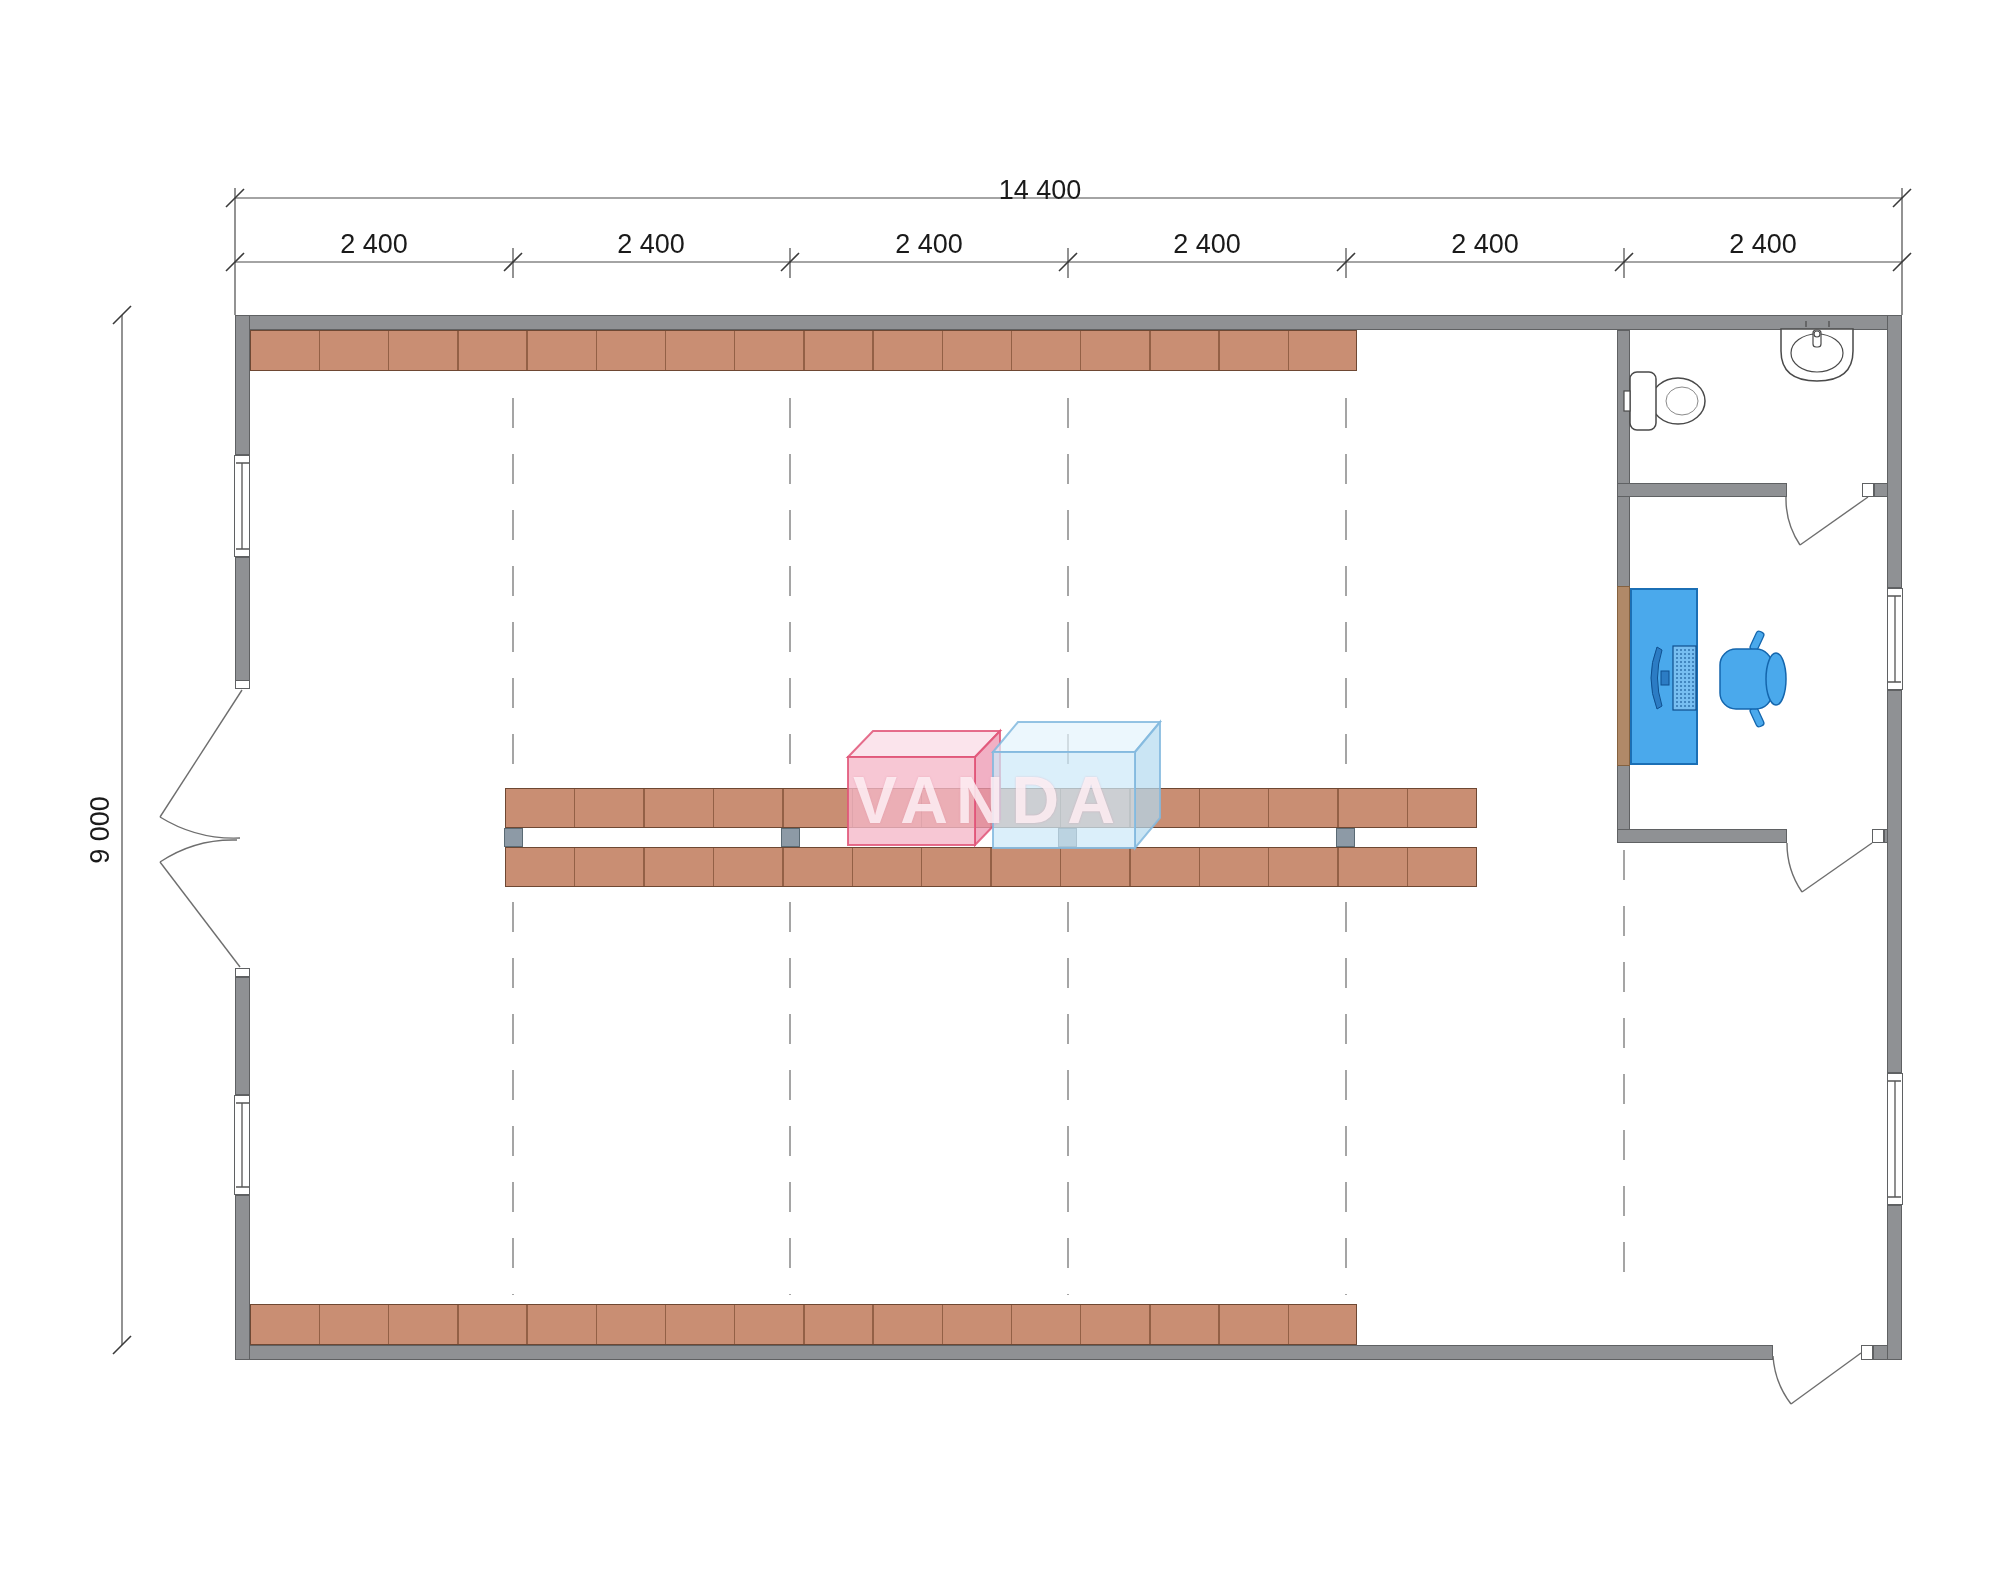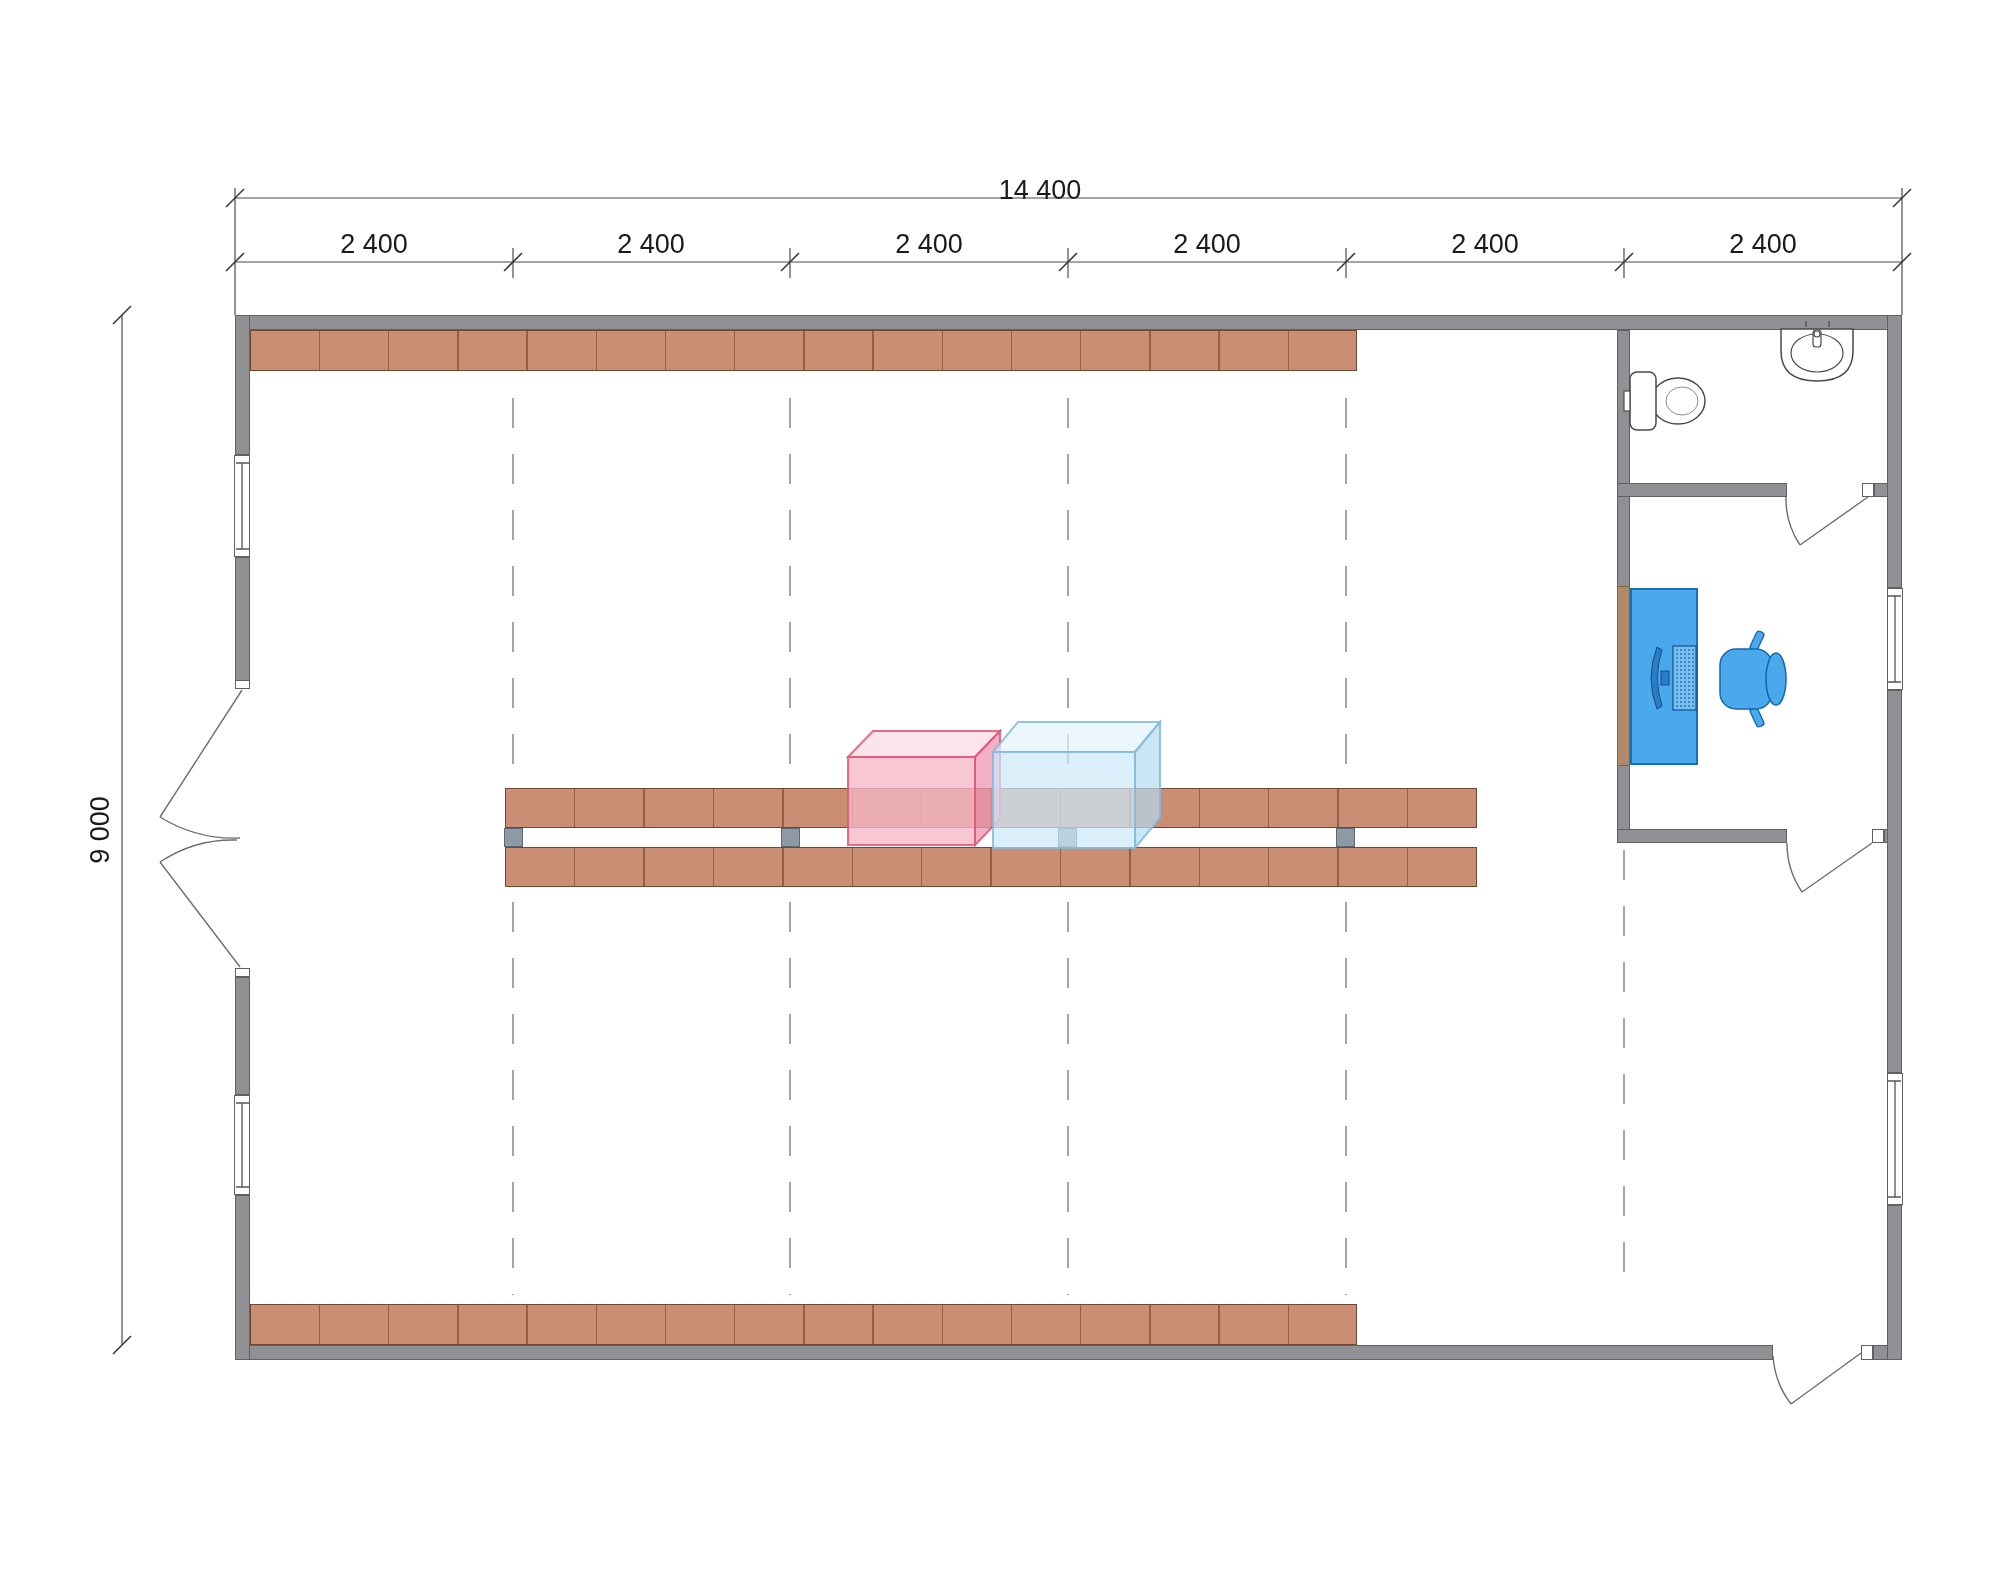--- a/index.html
+++ b/index.html
@@ -194,20 +194,21 @@
       <polygon points="975,757 1000,731 1000,819 975,845" fill="rgba(236,150,176,0.75)"></polygon>
       <rect x="848" y="757" width="127" height="88" fill="rgba(245,183,200,0.78)"></rect>
     </g>
 
     <g stroke="rgba(130,185,222,0.85)" stroke-width="2">
       <polygon points="993,752 1018,722 1160,722 1135,752" fill="rgba(228,244,252,0.7)"></polygon>
       <polygon points="1135,752 1160,722 1160,818 1135,848" fill="rgba(180,218,240,0.7)"></polygon>
       <rect x="993" y="752" width="142" height="96" fill="rgba(205,233,248,0.72)"></rect>
     </g>
   </svg>
+  <div id="wm-text">VANDA</div>
 
   <div class="dim-label" id="dim-width" style="left:1040px;top:167px;margin-top:8px;">14 400</div>
 
   <div class="dim-label" style="left:374px;top:229px;">2 400</div>
   <div class="dim-label" style="left:651px;top:229px;">2 400</div>
   <div class="dim-label" style="left:929px;top:229px;">2 400</div>
   <div class="dim-label" style="left:1207px;top:229px;">2 400</div>
   <div class="dim-label" style="left:1485px;top:229px;">2 400</div>
   <div class="dim-label" style="left:1763px;top:229px;">2 400</div>
 

